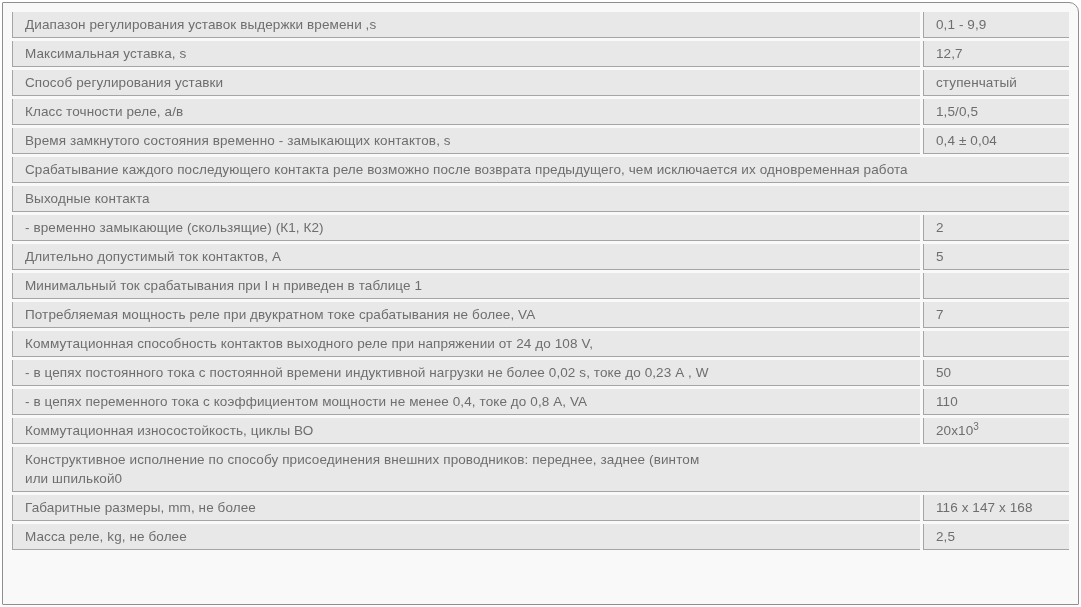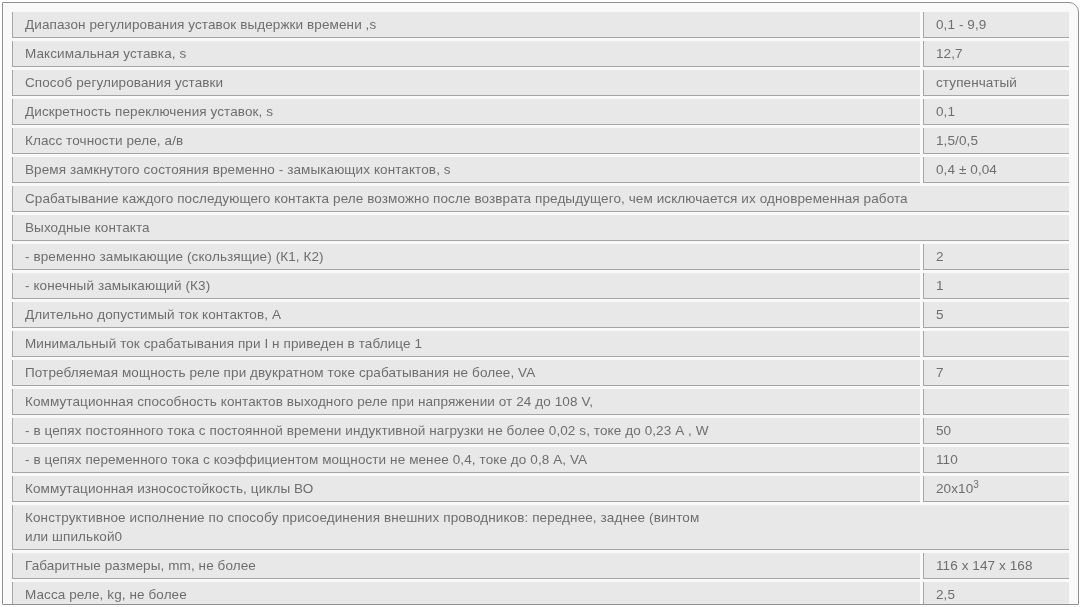--- a/index.html
+++ b/index.html
@@ -74,44 +74,36 @@
         </tr>
         <tr>
           <td class="label">Максимальная уставка, s</td>
           <td class="value">12,7</td>
         </tr>
         <tr>
           <td class="label">Способ регулирования уставки</td>
           <td class="value align-right">ступенчатый</td>
         </tr>
         <tr>
-          <td class="label">Дискретность переключения уставок, s</td>
-          <td class="value">0,1</td>
-        </tr>
-        <tr>
           <td class="label">Класс точности реле, а/в</td>
           <td class="value">1,5/0,5</td>
         </tr>
         <tr>
           <td class="label">Время замкнутого состояния временно - замыкающих контактов, s</td>
           <td class="value">0,4 ± 0,04</td>
         </tr>
         <tr>
           <td class="label full" colspan="2">Срабатывание каждого последующего контакта реле возможно после возврата предыдущего, чем исключается их одновременная работа</td>
         </tr>
         <tr>
           <td class="label full" colspan="2">Выходные контакта</td>
         </tr>
         <tr>
           <td class="label">- временно замыкающие (скользящие) (К1, К2)</td>
           <td class="value">2</td>
-        </tr>
-        <tr>
-          <td class="label">- конечный замыкающий (К3)</td>
-          <td class="value">1</td>
         </tr>
         <tr>
           <td class="label">Длительно допустимый ток контактов, А</td>
           <td class="value">5</td>
         </tr>
         <tr>
           <td class="label">Минимальный ток срабатывания при I н приведен в таблице 1</td>
           <td class="value"></td>
         </tr>
         <tr>

